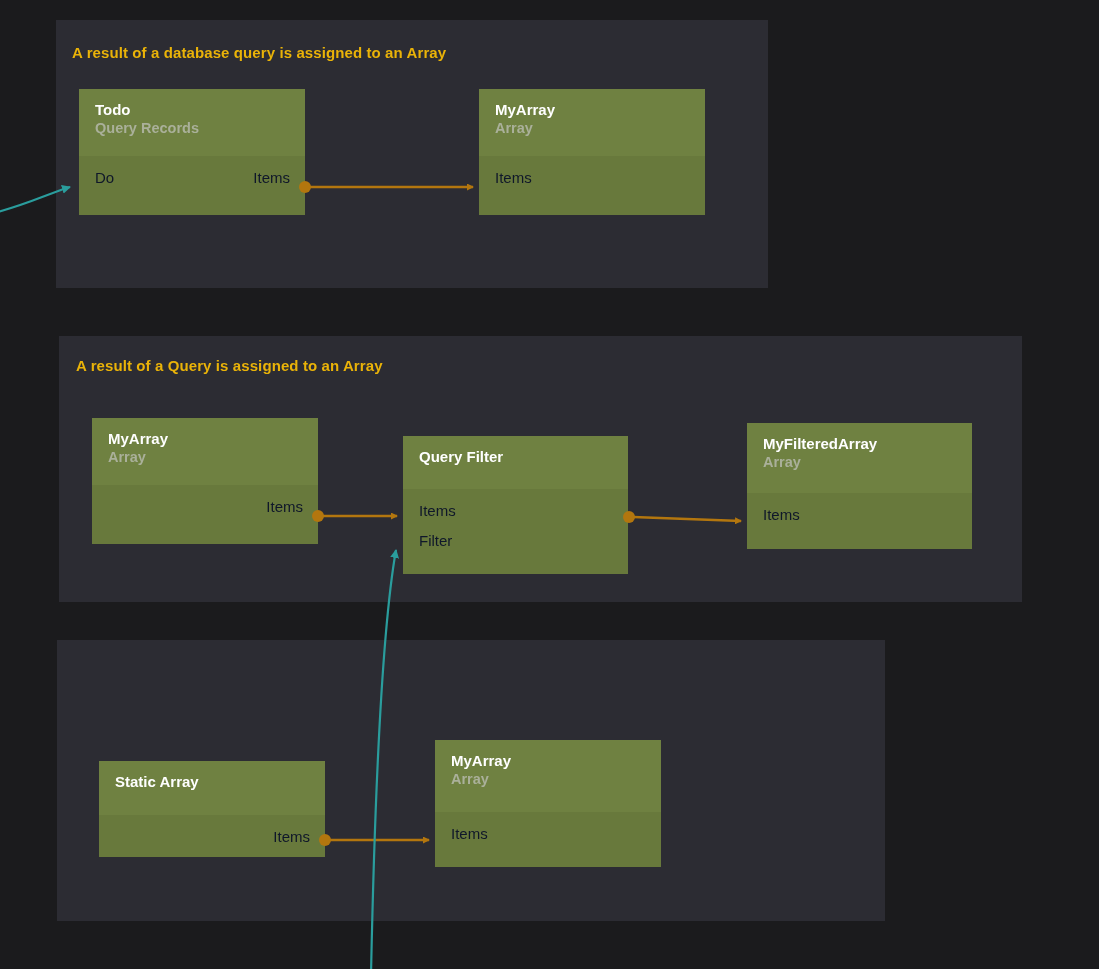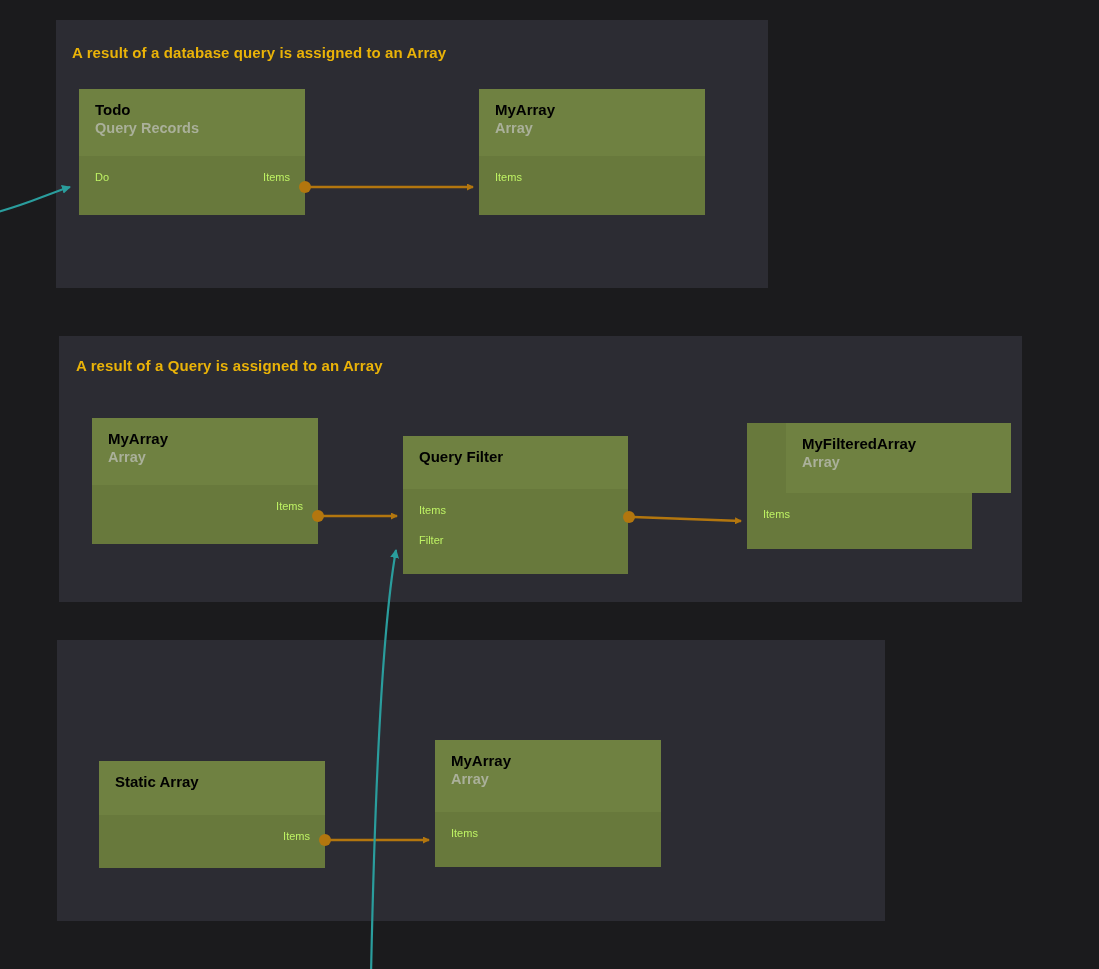--- a/index.html
+++ b/index.html
@@ -41,21 +41,21 @@
   }
   .node-header {
     background: #6f8141;
     width: 100%;
     padding: 12px 16px 10px 16px;
     display: flex;
     flex-direction: column;
     justify-content: flex-start;
   }
   .node-title {
-    color: #000000;
+    color: #ffffff;
     font-weight: bold;
     font-size: 15px;
     line-height: 18px;
     white-space: nowrap;
   }
   .node-subtitle {
     color: #aab09a;
     font-size: 14.5px;
     line-height: 19px;
     font-weight: bold;
@@ -68,22 +68,22 @@
     padding: 6px 0 0 0;
   }
   .port-row {
     position: relative;
     height: 30px;
     display: flex;
     align-items: center;
     width: 100%;
   }
   .port-label {
-    color: #bef264;
-    font-size: 11px;
+    color: #0f172a;
+    font-size: 15px;
     white-space: nowrap;
   }
   .port-label.left  { padding-left: 16px; }
   .port-label.right { margin-left: auto; padding-right: 15px; }
 
   
   #wires {
     position: absolute;
     left: 0; top: 0;
     width: 1099px;
@@ -147,34 +147,34 @@
       <div class="port-row">
         <span class="port-label left">Items</span>
       </div>
       <div class="port-row">
         <span class="port-label left">Filter</span>
       </div>
     </div>
   </div>
 
   <div class="node" style="left:747px; top:423px; width:225px; height:126px;">
-    <div class="node-header" style="height:70px;margin-left:39px;">
+    <div class="node-header" style="height:70px;">
       <div class="node-title">MyFilteredArray</div>
       <div class="node-subtitle">Array</div>
     </div>
     <div class="node-body">
       <div class="port-row">
         <span class="port-label left">Items</span>
       </div>
     </div>
   </div>
 
   <div class="panel" style="left:57px; top:640px; width:828px; height:281px;"></div>
 
-  <div class="node" style="left:99px; top:761px; width:226px; height:107px;">
+  <div class="node" style="left:99px; top:761px; width:226px; height:96px;">
     <div class="node-header" style="height:54px;">
       <div class="node-title">Static Array</div>
     </div>
     <div class="node-body">
       <div class="port-row">
         <span class="port-label right">Items</span>
       </div>
     </div>
   </div>
 

